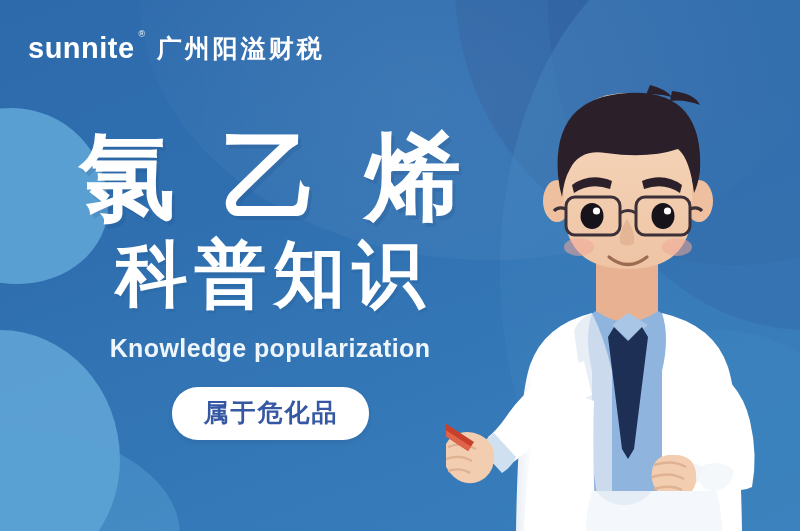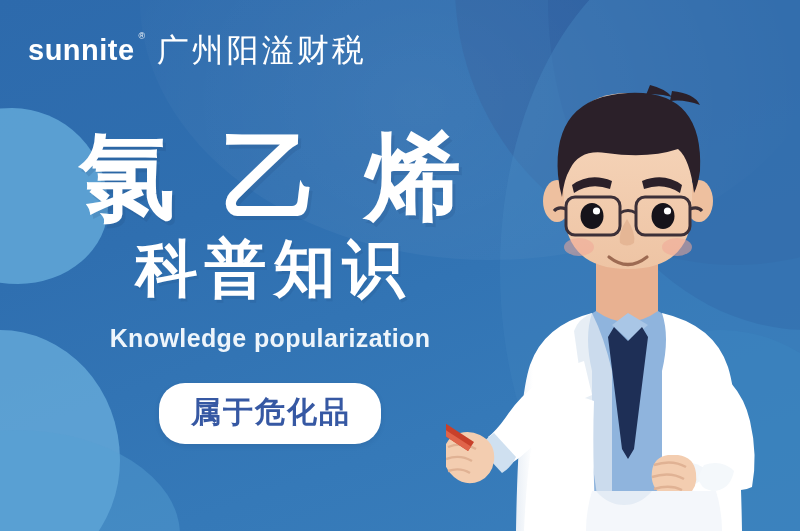--- a/index.html
+++ b/index.html
@@ -123,22 +123,22 @@
   .brand-reg {
     position: absolute;
     top: -4px;
     right: -11px;
     font-size: 9px;
     font-weight: 400;
     line-height: 1;
   }
   .brand-cn {
     color: #ffffff;
-    font-size: 32px;
-    font-weight: 400;
+    font-size: 25px;
+    font-weight: 700;
     letter-spacing: 3px;
     line-height: 1;
     white-space: nowrap;
   }
 
   
   .headline-block {
     position: absolute;
     left: 0;
     top: 126px;
@@ -151,21 +151,21 @@
     font-size: 96px;
     font-weight: 900;
     letter-spacing: 10px;
     line-height: .98;
     text-indent: 10px;
     margin: 4px;
     text-shadow: 3px 4px 0 rgba(30,70,120,.16);
   }
   .title-sub {
     color: #ffffff;
-    font-size: 62px;
+    font-size: 72px;
     font-weight: 900;
     letter-spacing: 7px;
     line-height: 1;
     text-indent: 7px;
     margin: 14px 0 0 0;
     text-shadow: 2px 3px 0 rgba(30,70,120,.14);
   }
   .title-en {
     color: #eef5fb;
     font-size: 25px;
@@ -178,28 +178,27 @@
     margin-top: 26px;
     display: flex;
     justify-content: center;
   }
   .badge-pill {
     display: inline-flex;
     align-items: center;
     justify-content: center;
     background: #ffffff;
     color: #3658a3;
-    font-size: 30px;
+    font-size: 25px;
     font-weight: 700;
     letter-spacing: 2px;
     text-indent: 2px;
     padding: 9px 30px 11px 30px;
     border-radius: 26px;
     box-shadow: 0 2px 5px rgba(20,50,90,.13);
-    margin-top: 6px;
   }
 
   
   .figure {
     position: absolute;
     right: -6px;
     bottom: 0;
     width: 360px;
     height: 470px;
     z-index: 5;

